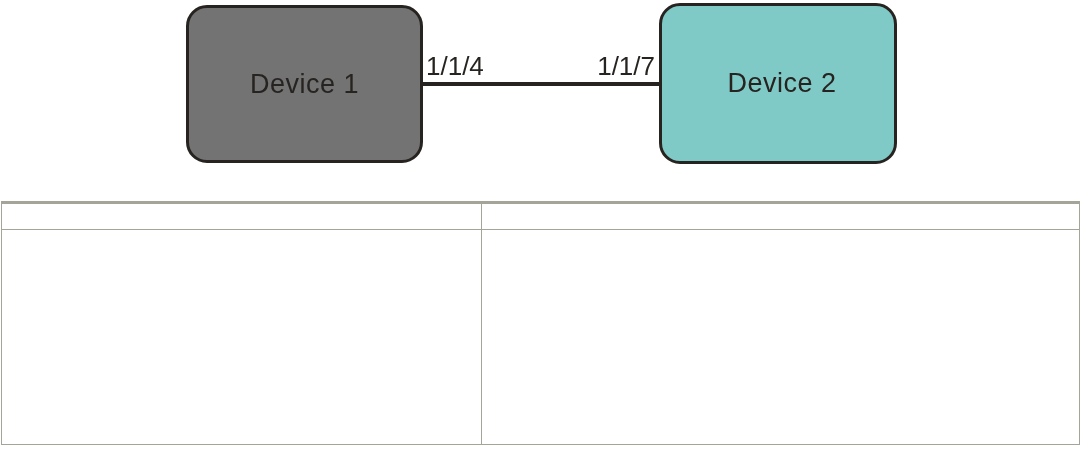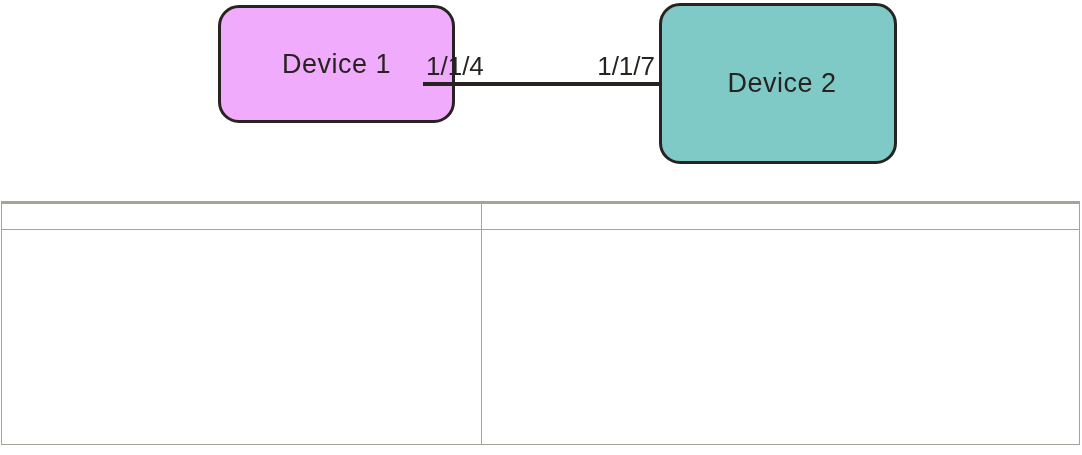--- a/index.html
+++ b/index.html
@@ -29,23 +29,22 @@
     border-radius: 21px;
     display: flex;
     align-items: center;
     justify-content: center;
     font-size: 27px;
     letter-spacing: 0.5px;
     color: #272320;
   }
   .device1 {
     left: 186px; top: 5px;
-    width: 237px; height: 118px;
-    background: #f0abfc;
-    margin-left: 32px;
+    width: 237px; height: 158px;
+    background: #737373;
   }
   .device2 {
     left: 659px; top: 3px;
     width: 238px; height: 161px;
     background: #7FC9C6;
     padding-left: 8px;
   }
   .link-line {
     position: absolute;
     left: 423px; top: 82px;

